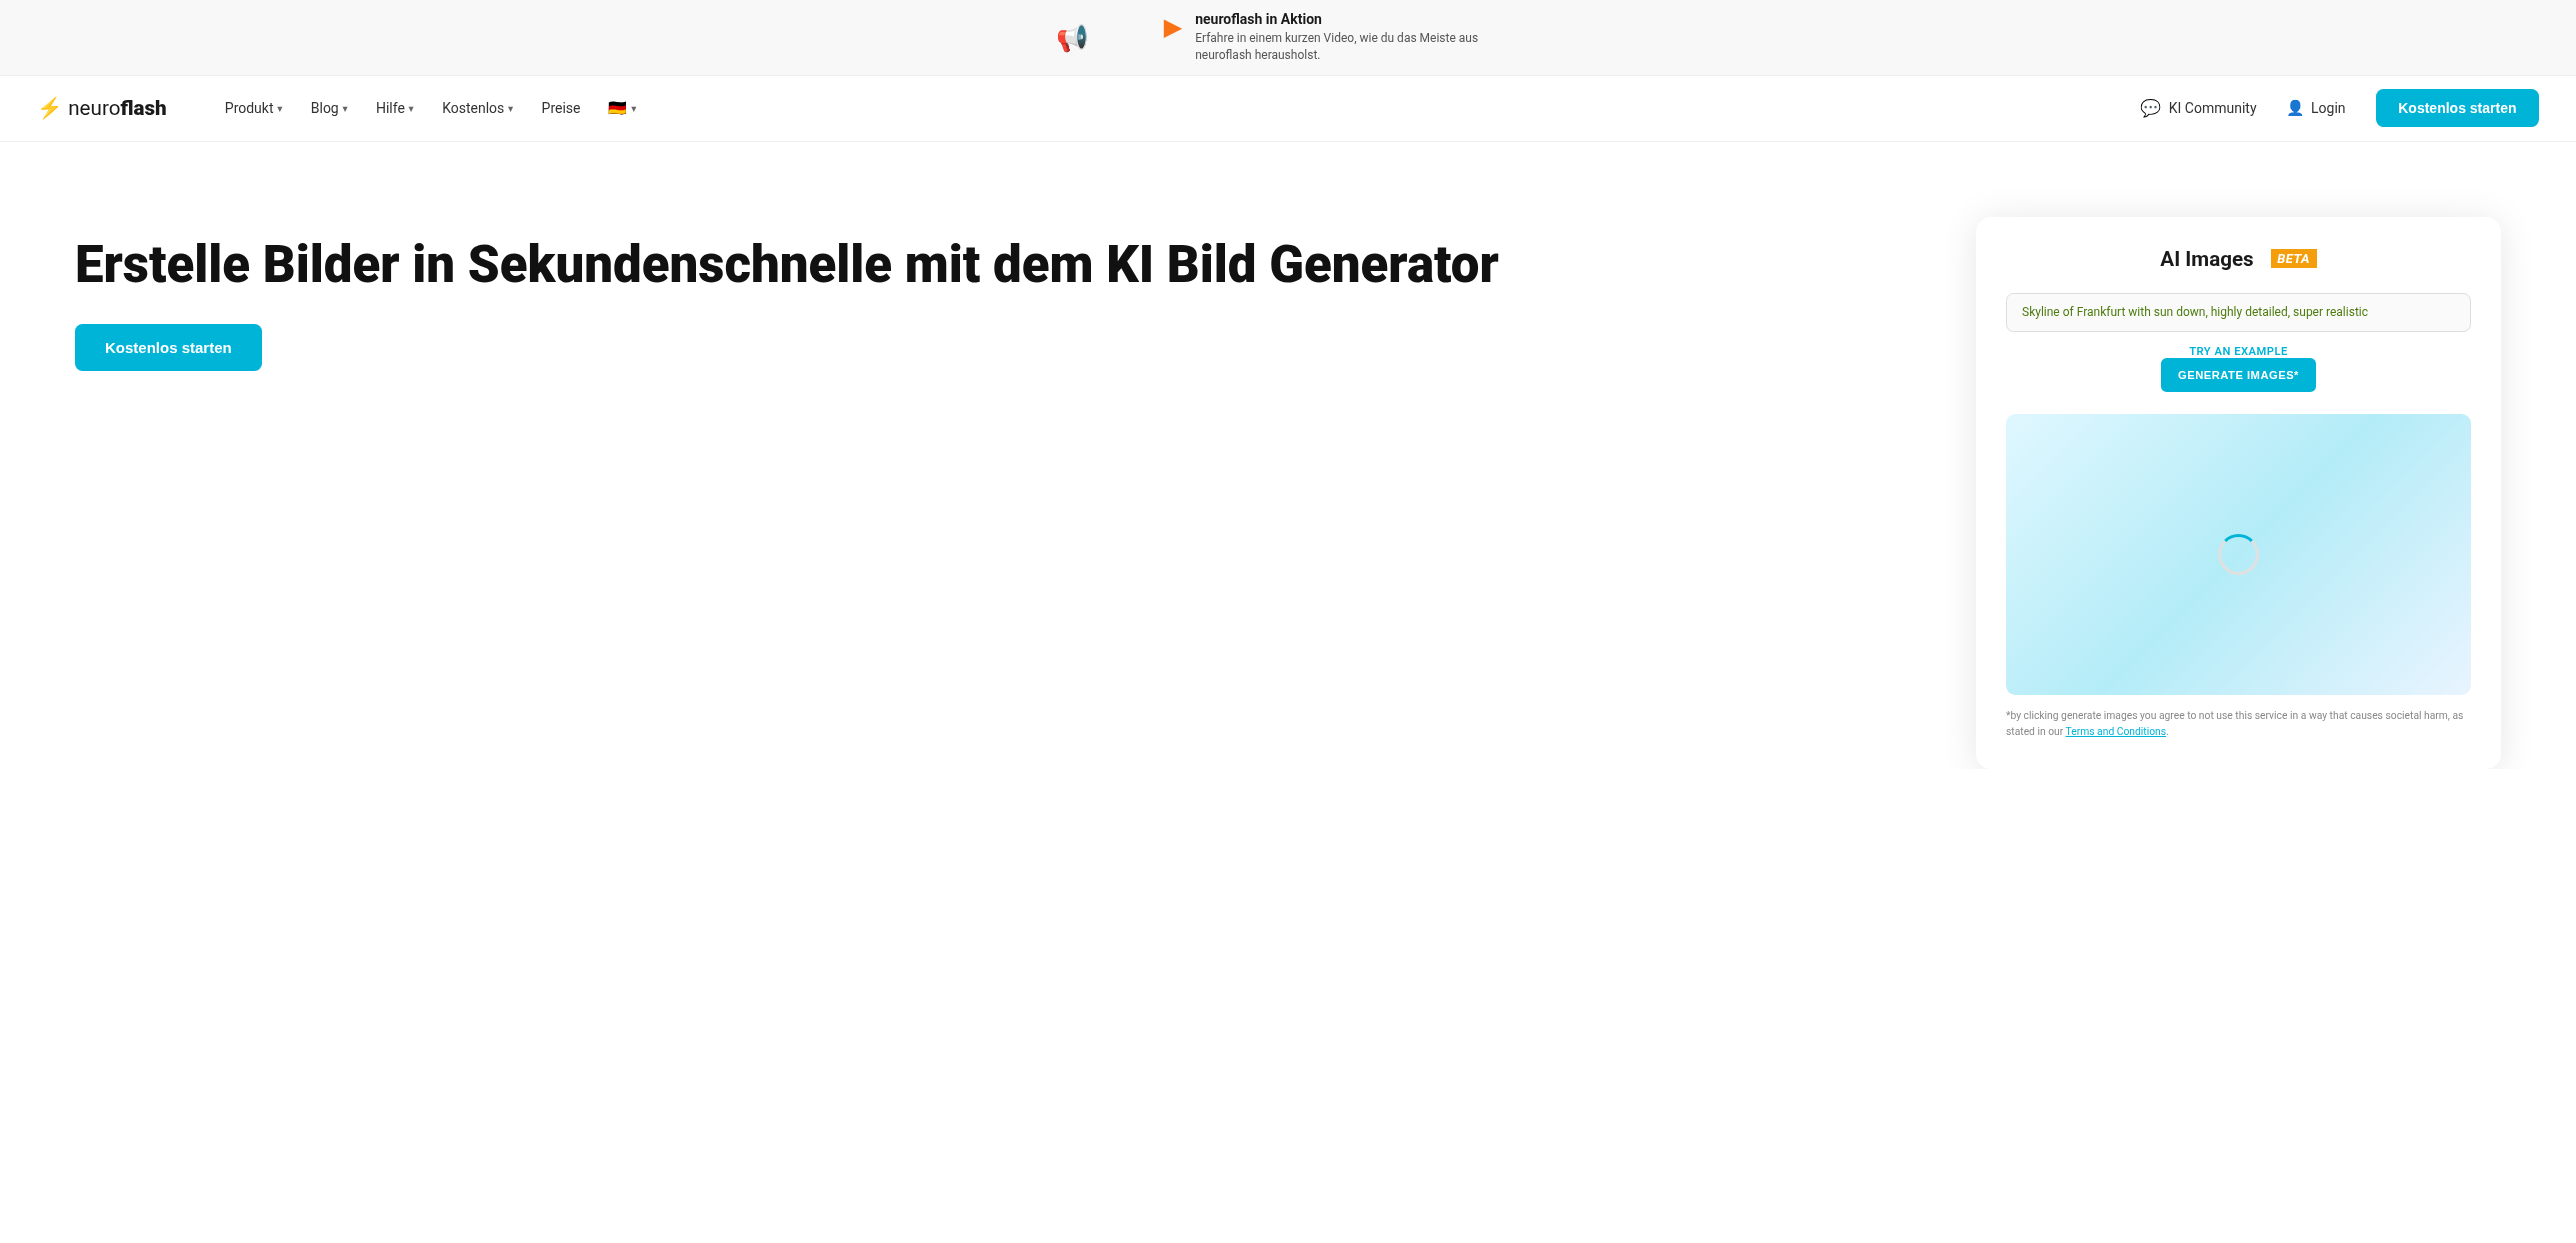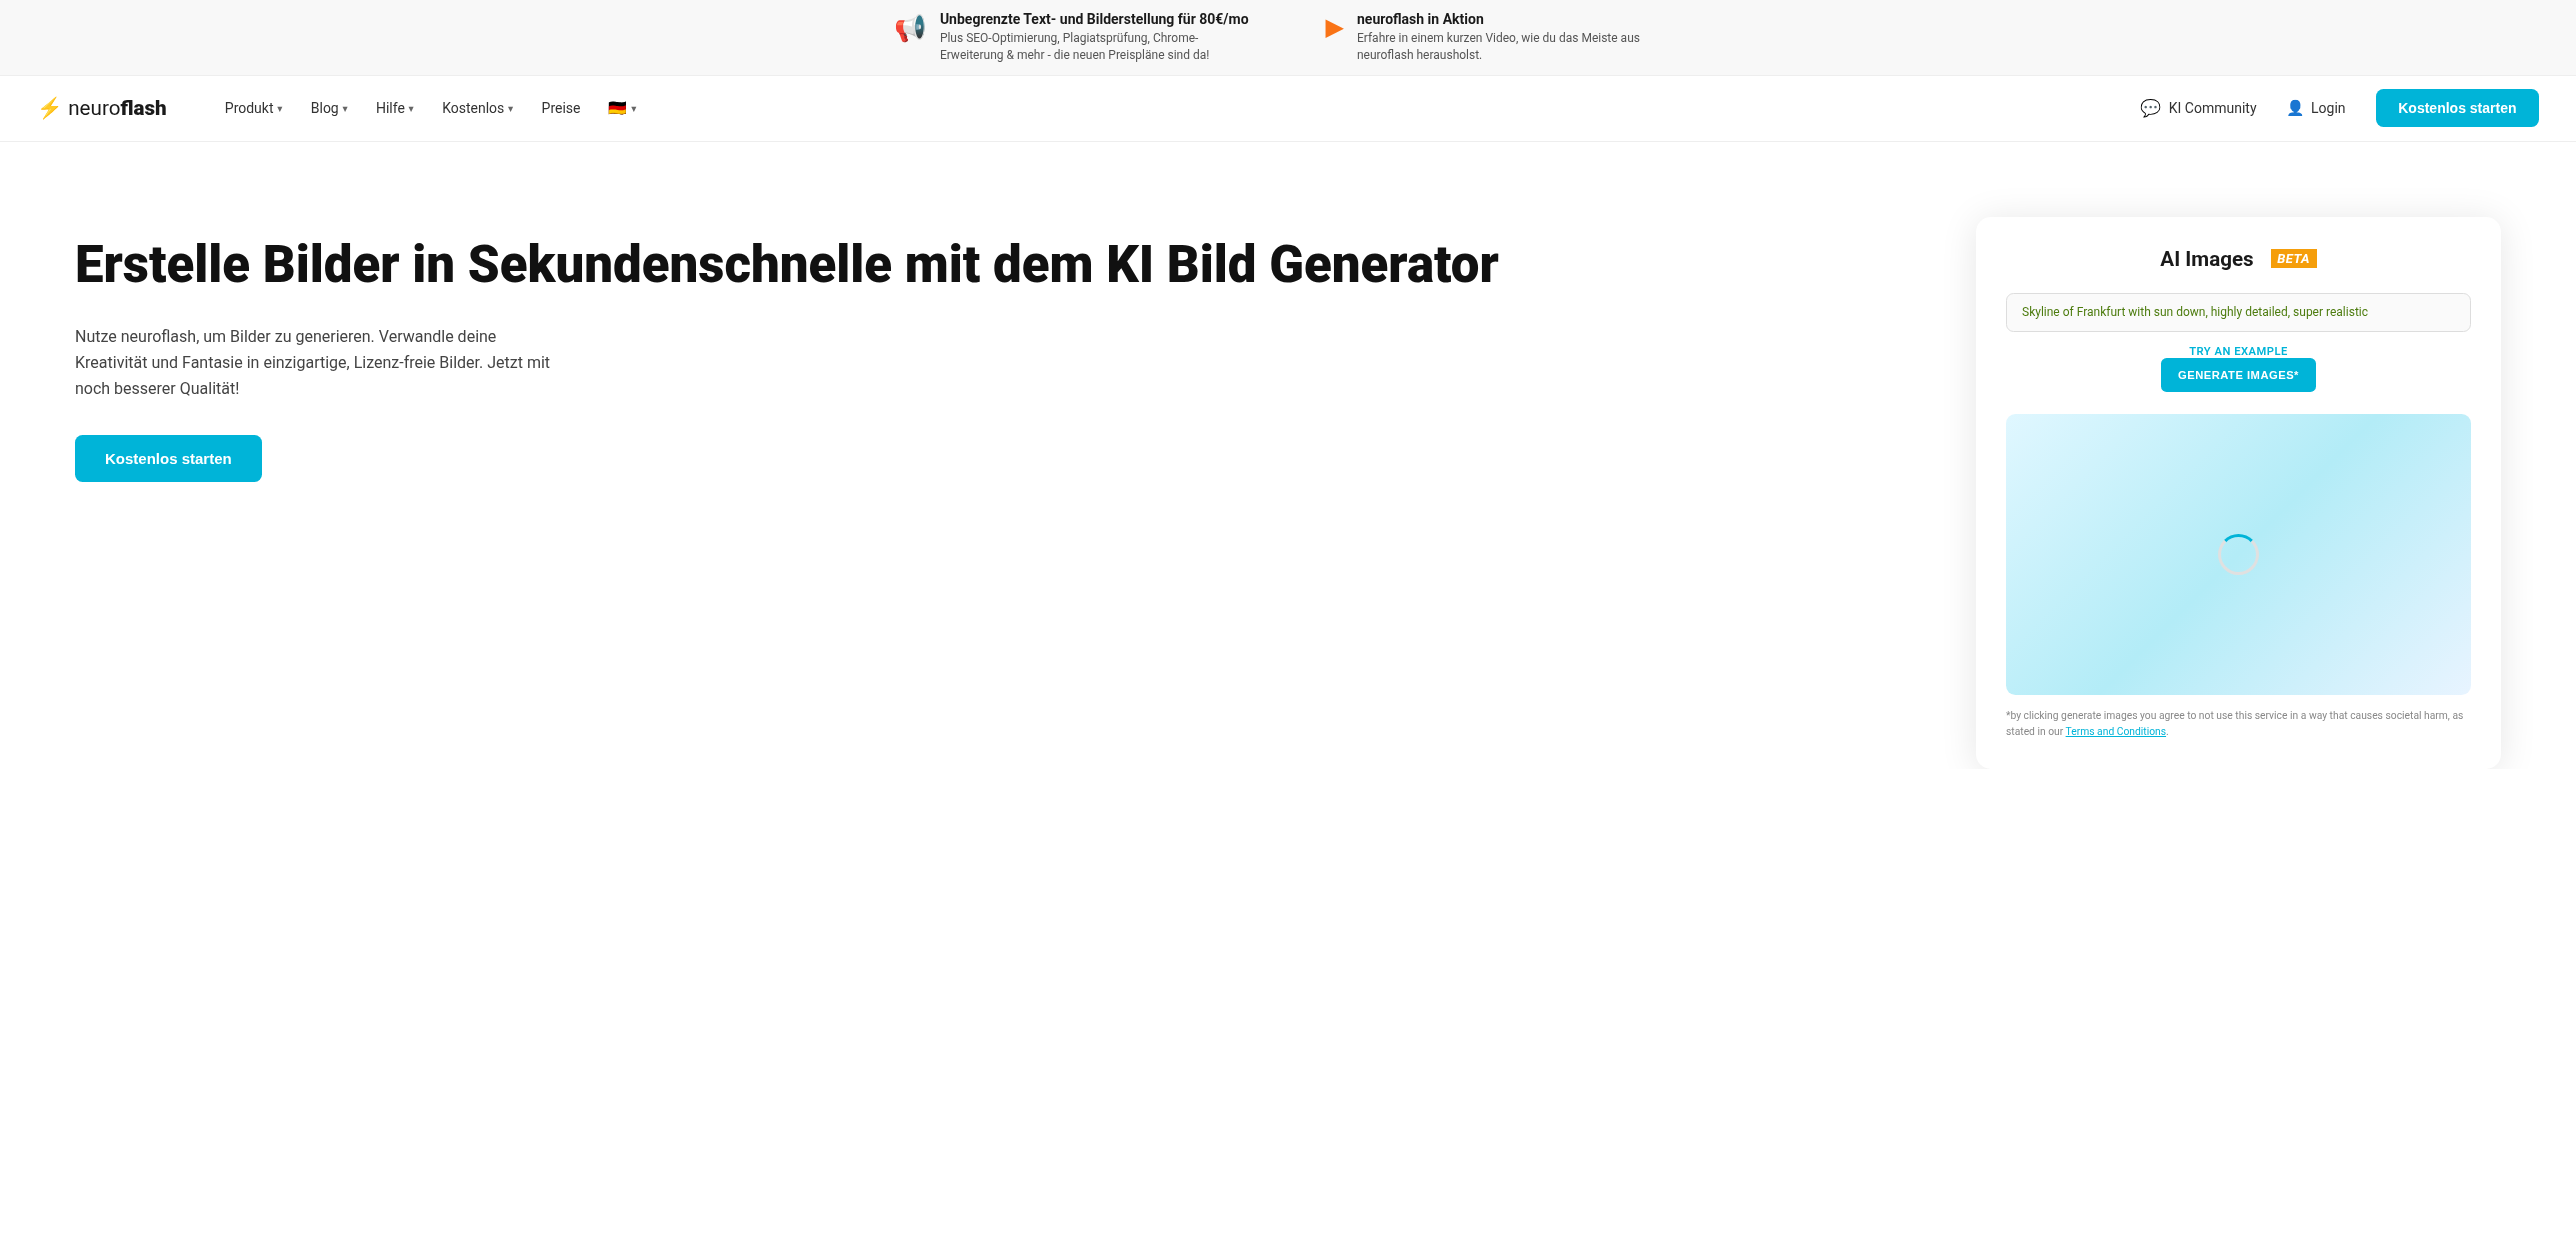--- a/index.html
+++ b/index.html
@@ -259,24 +259,20 @@
 
     
     html { font-size: 15px; }
   </style>
 </head>
 <body>
 
 <div class="top-banner">
   <div class="banner-item">
     <span class="banner-icon banner-icon-orange">📢</span>
-    <div>
-      <div class="banner-title">Unbegrenzte Text- und Bilderstellung für 80€/mo</div>
-      <div class="banner-sub">Plus SEO-Optimierung, Plagiatsprüfung, Chrome-Erweiterung &amp; mehr - die neuen Preispläne sind da!</div>
-    </div>
   </div>
   <div class="banner-item">
     <span class="banner-icon banner-icon-orange" style="font-size:24px;">▶</span>
     <div>
       <div class="banner-title">neuroflash in Aktion</div>
       <div class="banner-sub">Erfahre in einem kurzen Video, wie du das Meiste aus neuroflash herausholst.</div>
     </div>
   </div>
 </div>
 
@@ -323,21 +319,20 @@
       <span class="login-icon">👤</span>
       <span>Login</span>
     </div>
     <button class="cta-btn">Kostenlos starten</button>
   </div>
 </header>
 
 <section class="hero">
   <div class="hero-left">
     <h1 class="hero-title">Erstelle Bilder in Sekundenschnelle mit dem KI Bild Generator</h1>
-    <p class="hero-sub">Nutze neuroflash, um Bilder zu generieren. Verwandle deine Kreativität und Fantasie in einzigartige, Lizenz-freie Bilder. Jetzt mit noch besserer Qualität!</p>
     <button class="hero-cta">Kostenlos starten</button>
   </div>
 
   <div class="hero-right">
     <div class="ai-images-header">
       <span class="ai-images-title">AI Images</span>
       <span class="beta-badge">BETA</span>
     </div>
 
     <div class="ai-input-box">Skyline of Frankfurt with sun down, highly detailed, super realistic</div>

